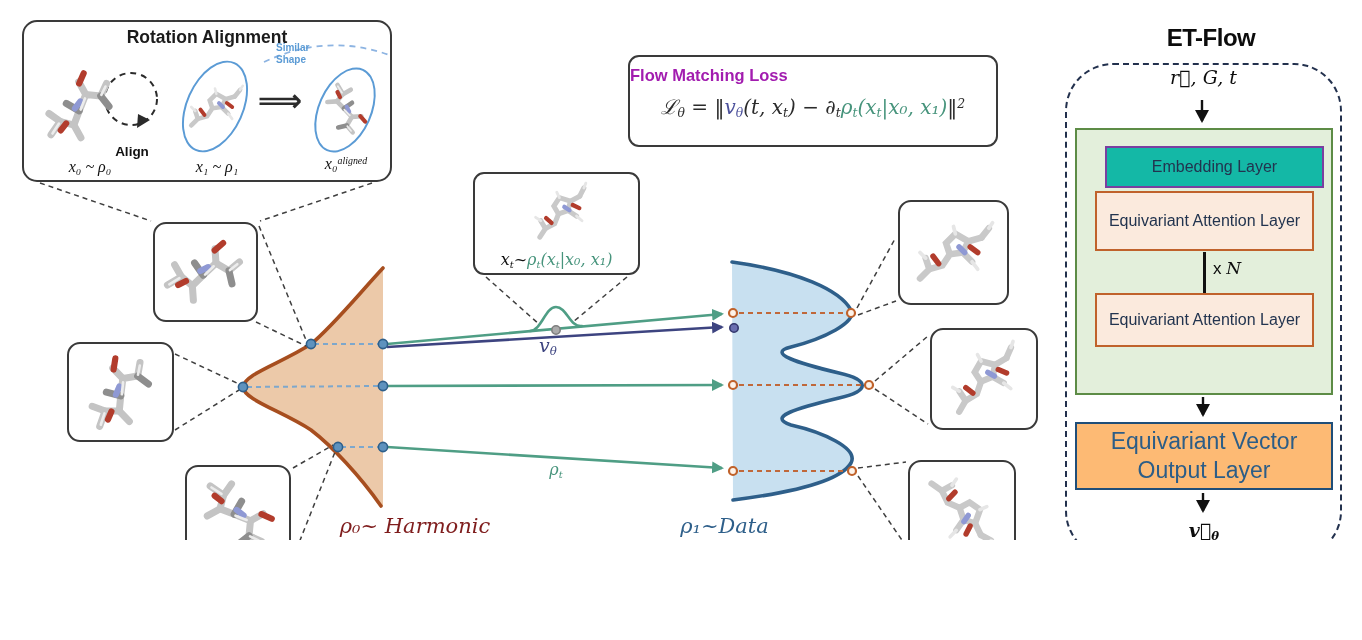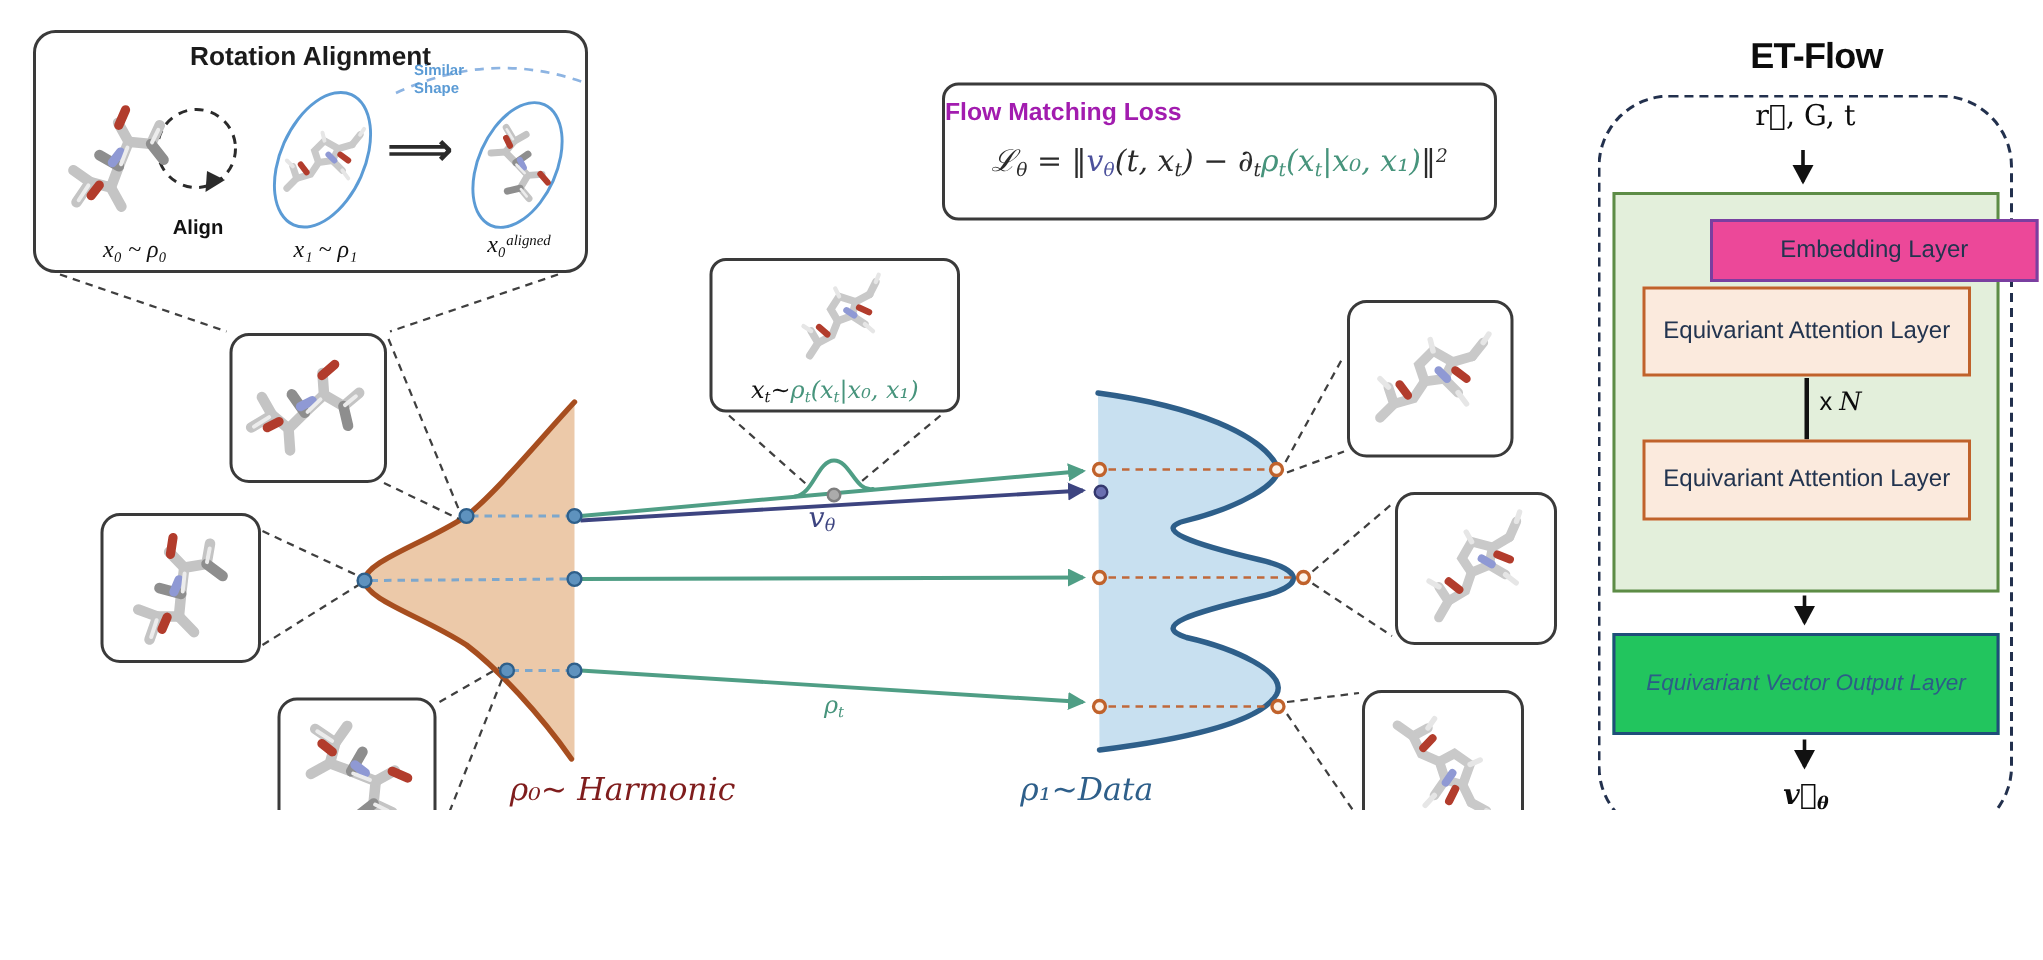--- a/index.html
+++ b/index.html
@@ -52,28 +52,28 @@
   .rho1{left:662px;top:514px;width:125px;font-size:21px;color:#2e5f8a;}
   .cap{position:absolute;z-index:2;font-family:"Liberation Serif",serif;font-size:22px;color:#111;
        text-align:center;}
 
   
   .et-title{position:absolute;left:1116px;top:24px;width:190px;text-align:center;z-index:2;
             font-size:24px;font-weight:bold;color:#0c0c0c;letter-spacing:-0.5px;}
   .et-dash{position:absolute;left:1065px;top:63px;width:277px;height:496px;border:2.5px dashed #22304d;
            border-radius:48px;box-sizing:border-box;z-index:1;}
   .et-input{position:absolute;left:1136px;top:66px;width:135px;text-align:center;z-index:2;
-            font-size:19px;color:#0c0c0c;font-family:"DejaVu Serif",serif;}
+            font-size:19px;color:#0c0c0c;font-family:"DejaVu Serif",serif;font-style:italic;}
   .et-box{position:absolute;box-sizing:border-box;z-index:3;display:flex;align-items:center;
           justify-content:center;text-align:center;color:#22344f;font-size:16px;line-height:1.25;}
   .et-green{left:1075px;top:128px;width:258px;height:267px;background:#e3efdb;border:2.5px solid #5d8c46;z-index:2;}
-  .et-purple{left:1140px;top:146px;width:219px;height:42px;background:#ec4899;border:2.5px solid #7a3fa0;}
+  .et-purple{left:1105px;top:146px;width:219px;height:42px;background:#14b8a6;border:2.5px solid #7a3fa0;}
   .et-orange1{left:1095px;top:191px;width:219px;height:60px;background:#fbeadd;border:2.5px solid #c0622b;}
   .et-orange2{left:1095px;top:293px;width:219px;height:54px;background:#fbeadd;border:2.5px solid #c0622b;}
-  .et-blue{left:1075px;top:422px;width:258px;height:68px;background:#22c55e;border:2.5px solid #1f4e79;color:#2c5d87;font-size:15px;font-style:italic;}
+  .et-blue{left:1075px;top:422px;width:258px;height:68px;background:#fdba74;border:2.5px solid #1f4e79;color:#2c5d87;font-size:23px;}
   .xn-line{position:absolute;left:1203px;top:252px;width:3px;height:41px;background:#111;z-index:3;}
   .xn-lab{position:absolute;left:1213px;top:258px;width:60px;z-index:3;font-size:17px;color:#0c0c0c;}
   .xn-lab .n{font-family:"DejaVu Serif",serif;font-style:italic;}
   .repr-lab{position:absolute;left:1085px;top:352px;width:240px;text-align:center;z-index:3;
             font-size:17.5px;font-weight:600;color:#4e7f46;}
   .et-out{position:absolute;left:1158px;top:519px;width:92px;text-align:center;z-index:2;font-size:19px;
           font-weight:bold;color:#0c0c0c;font-family:"DejaVu Serif",serif;font-style:italic;}
 </style>
 </head>
 <body>

